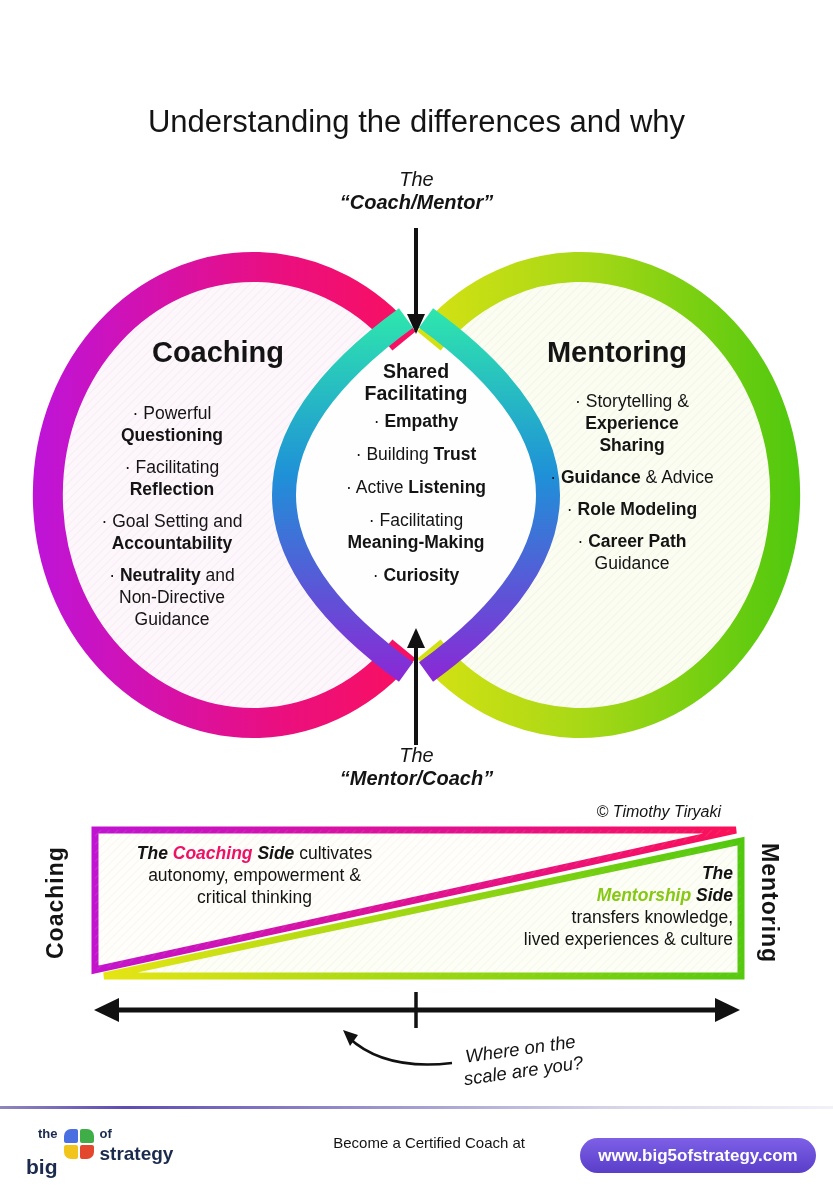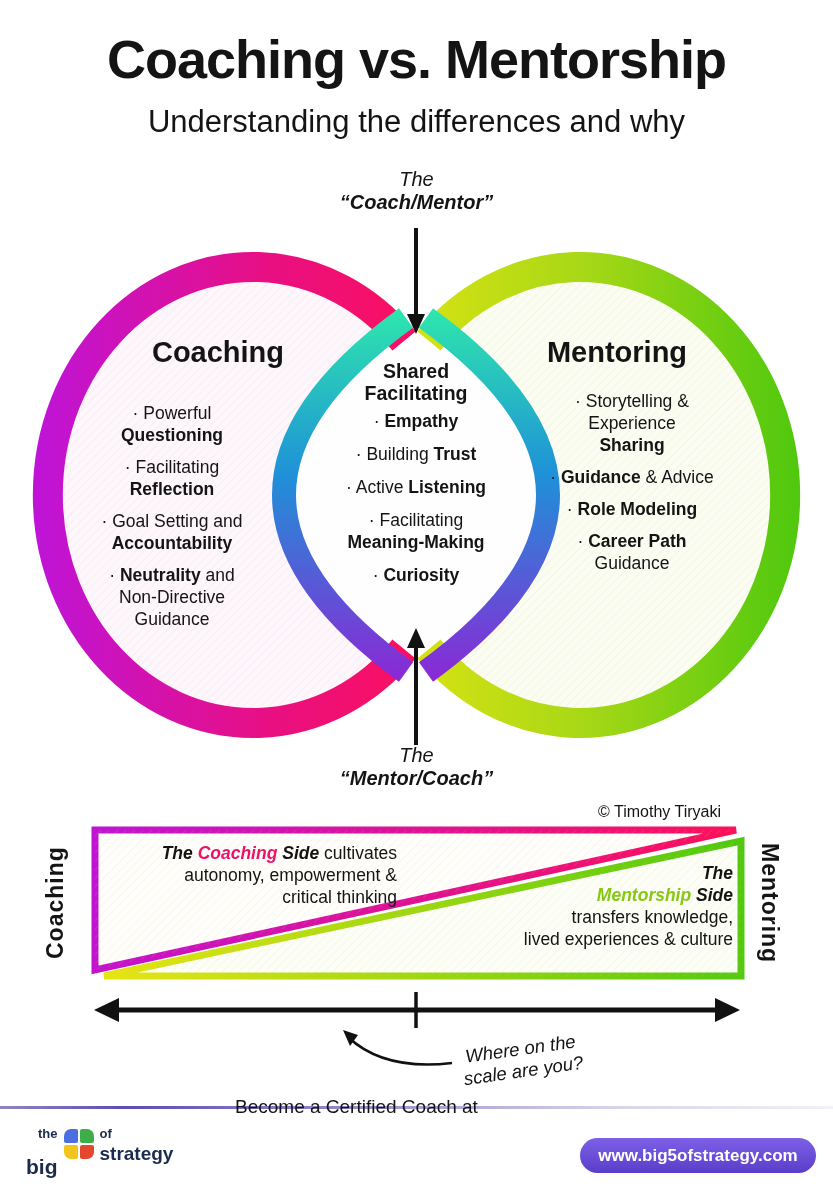--- a/index.html
+++ b/index.html
@@ -21,24 +21,24 @@
   .vhead-mentoring{left:497px;top:336px;width:240px;}
   .vhead-shared{left:331px;top:360px;width:170px;font-size:19.5px;line-height:1.15;}
 
   .vlist{text-align:center;font-size:17.5px;line-height:1.26;}
   .vitem{margin-bottom:10px;}
   .list-coaching{left:62px;top:402px;width:220px;}
   .list-shared{left:321px;top:410px;width:190px;}
   .list-shared .vitem{margin-bottom:11px;}
   .list-mentoring{left:524px;top:390px;width:216px;}
 
-  .copyright{right:112px;top:803px;font-size:16px;}
+  .copyright{right:112px;top:803px;font-size:16px;font-style:italic;}
 
   .tri-text{font-size:17.5px;line-height:1.26;}
-  .tri-text-pink{left:112px;top:842px;width:285px;text-align:right;}
+  .tri-text-pink{left:112px;top:842px;width:285px;text-align:center;}
   .tri-text-green{left:448px;top:862px;width:285px;text-align:right;}
 
   .vert{display:flex;align-items:center;justify-content:center;font-size:23px;font-weight:700;letter-spacing:1px;
         writing-mode:vertical-rl;text-orientation:mixed;}
   .vert-left{left:38px;top:828px;width:34px;height:150px;transform:rotate(180deg);}
   .vert-right{left:752px;top:828px;width:34px;height:150px;}
 
   .note{left:452px;top:1038px;width:140px;font-style:italic;font-size:18.5px;line-height:1.2;
         text-align:center;transform:rotate(-8deg);}
 
@@ -52,35 +52,34 @@
   .logo .grid{display:grid;grid-template-columns:14px 14px;grid-template-rows:14px 14px;gap:2px;margin-top:2px;}
   .sq{width:14px;height:14px;}
   .sq-b{background:#4a6fe0;border-radius:7px 2px 2px 2px;}
   .sq-g{background:#3fae49;border-radius:2px 7px 2px 2px;}
   .sq-y{background:#f2c51d;border-radius:2px 2px 2px 7px;}
   .sq-r{background:#e3482f;border-radius:2px 2px 7px 2px;}
   .logo .c3{display:flex;flex-direction:column;line-height:1;}
   .logo .of{font-size:13px;font-weight:700;}
   .logo .strategy{font-size:19px;font-weight:800;margin-top:4px;}
 
-  .cta{left:235px;top:1096px;width:290px;text-align:left;font-size:19px;}
+  .cta{left:235px;top:1134px;width:290px;text-align:right;font-size:15px;}
   .pill{left:580px;top:1138px;width:236px;height:35px;border-radius:18px;
         background:linear-gradient(180deg,#7d60e6,#5a3ec9);color:#ffffff;font-weight:700;font-size:17px;
         display:flex;align-items:center;justify-content:center;cursor:pointer;}
 
   .venn-svg{left:0;top:160px;}
   .tri-svg{left:0;top:820px;}
   .axis-svg{left:0;top:985px;}
 </style>
 </head>
 <body>
 
 <div class="page">
 
-  <div class="abs title">Coaching vs. Mentorship</div>
   <div class="abs subtitle">Understanding the differences and why</div>
 
   <svg class="abs venn-svg" width="833" height="660" viewBox="0 0 833 660">
     <defs>
       <linearGradient id="gL" gradientUnits="userSpaceOnUse" x1="40" y1="335" x2="470" y2="335">
         <stop offset="0" stop-color="#bf14d6"></stop>
           <stop offset="0.55" stop-color="#ea0f80"></stop>
           <stop offset="1" stop-color="#ff1052"></stop>
       </linearGradient>
       <linearGradient id="gR" gradientUnits="userSpaceOnUse" x1="362" y1="335" x2="800" y2="335">
@@ -130,21 +129,21 @@
 
   <div class="abs vlist list-shared">
     <div class="vitem"><span>· </span><span style="font-weight: 700;">Empathy</span></div>
     <div class="vitem"><span>· Building </span><span style="font-weight: 700;">Trust</span></div>
     <div class="vitem"><span>· Active </span><span style="font-weight: 700;">Listening</span></div>
     <div class="vitem"><span>· Facilitating</span><br><span style="font-weight: 700;">Meaning-Making</span></div>
     <div class="vitem"><span>· </span><span style="font-weight: 700;">Curiosity</span></div>
   </div>
 
   <div class="abs vlist list-mentoring">
-    <div class="vitem"><span>· Storytelling &amp;</span><br><span style="font-weight: 400; margin-top: 16px;">Experience</span><br><span style="font-weight: 700;">Sharing</span></div>
+    <div class="vitem"><span>· Storytelling &amp;</span><br><span style="font-weight: 700; margin-top: 16px;">Experience</span><br><span style="font-weight: 700;">Sharing</span></div>
     <div class="vitem"><span>· </span><span style="font-weight: 700;">Guidance</span><span> &amp; Advice</span></div>
     <div class="vitem"><span>· </span><span style="font-weight: 700;">Role Modeling</span></div>
     <div class="vitem"><span>· </span><span style="font-weight: 700;">Career Path</span><br><span>Guidance</span></div>
   </div>
 
   <div class="abs vlabel vlabel-bottom">
     <div class="l1">The</div>
     <div class="l2">“Mentor/Coach”</div>
   </div>
 

